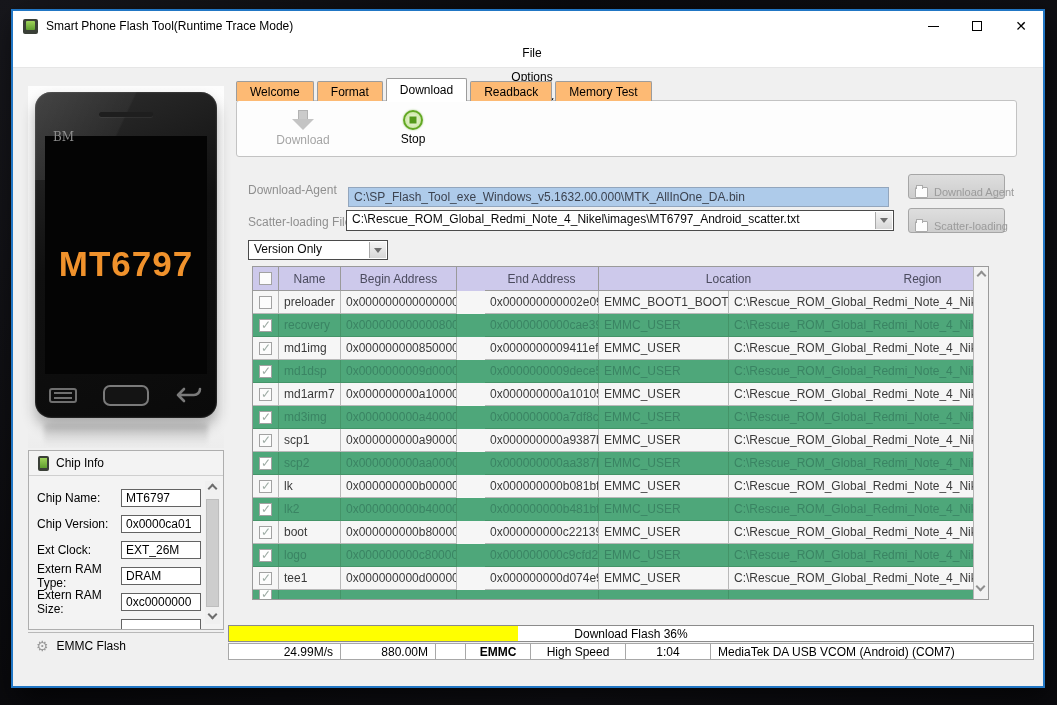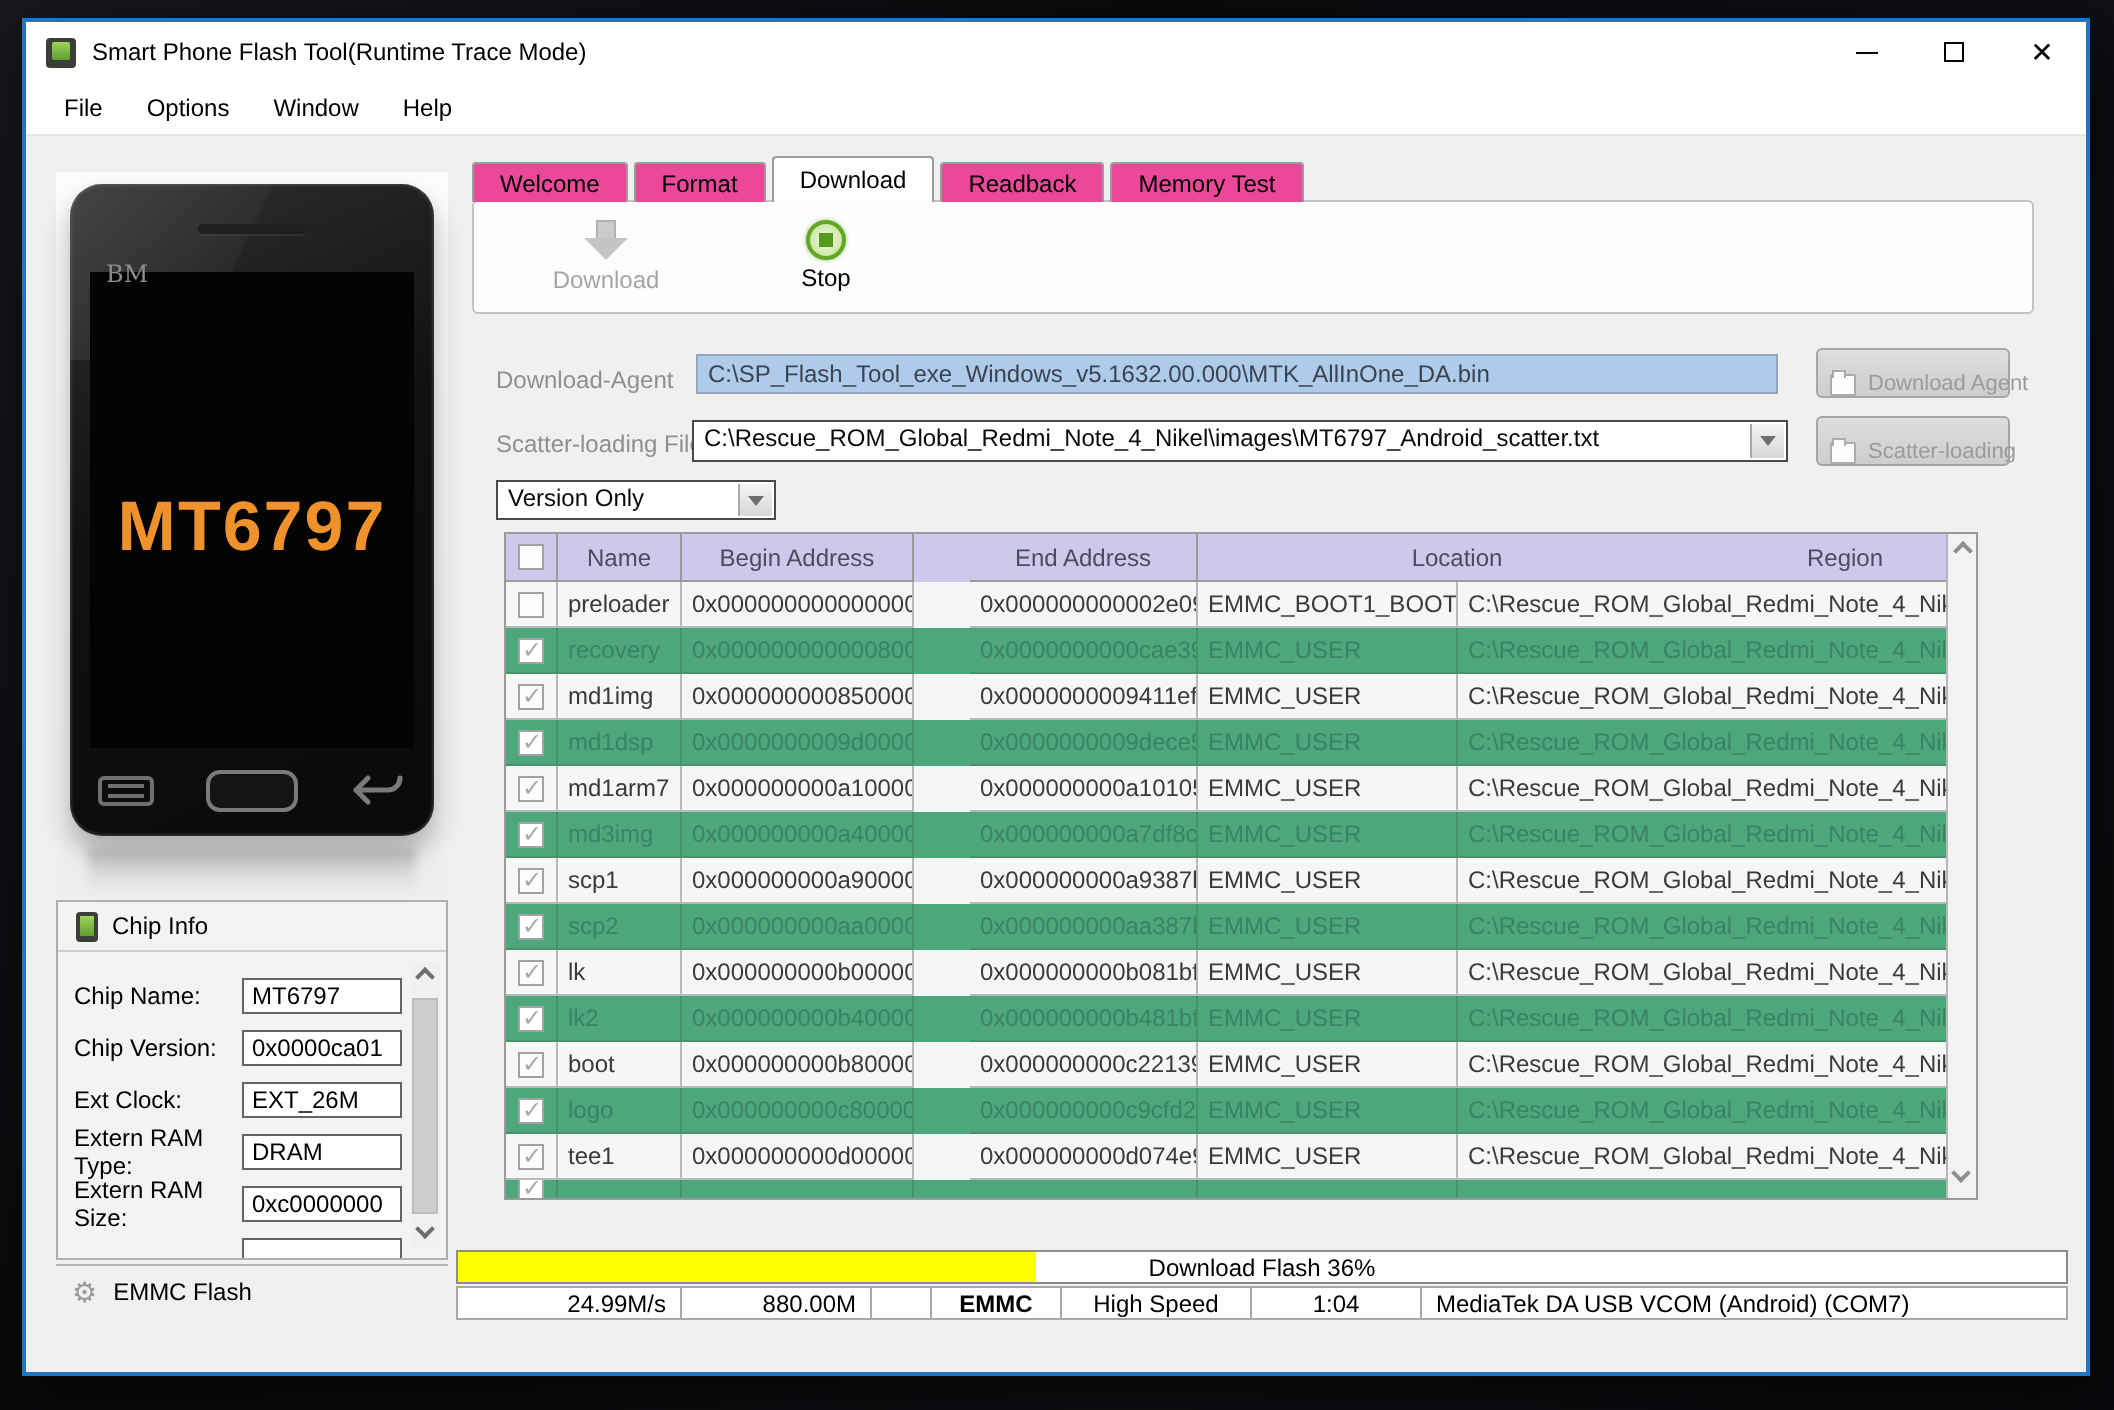--- a/index.html
+++ b/index.html
@@ -18,21 +18,21 @@
   .titlebar { height:30px; background:#ffffff; display:flex; align-items:center; padding:0 0 0 10px; }
   .app-icon { width:15px; height:15px; border-radius:2px; background:#3a3f37; position:relative; flex:0 0 auto; }
   .app-icon::after { content:""; position:absolute; left:3px; top:2px; right:3px; bottom:4px; background:linear-gradient(#9fd35a,#5f9e2f); border-radius:1px; }
   .title-text { font-size:12px; color:#000; margin-left:8px; white-space:nowrap; }
   .win-controls { margin-left:auto; display:flex; height:100%; }
   .win-btn { width:44px; height:100%; display:flex; align-items:center; justify-content:center; color:#000; }
   .glyph-min { width:11px; height:1px; background:#000; display:block; }
   .glyph-max { width:10px; height:10px; border:1px solid #000; display:block; }
   .glyph-close { font-size:14px; line-height:1; }
   
-  .menubar { height:27px; background:#ffffff; display:flex; align-items:center; padding-left:8px; border-bottom:1px solid #e6e6e6; }
+  .menubar { height:27px; background:#ffffff; display:flex; align-items:center; padding-left:8px; border-bottom:1px solid #e6e6e6;flex-direction:column; }
   .menu-item { font-size:12px; color:#000; padding:5px 11px; }
   
   .phone-panel { position:absolute; left:15px; top:75px; width:196px; height:362px; background:linear-gradient(#fdfdfd,#f3f3f3 88%,#ededed); }
   .phone { position:absolute; left:7px; top:6px; width:182px; height:326px; border-radius:16px;
            background:linear-gradient(155deg,#303030,#101010 45%,#0a0a0a); box-shadow: inset 0 0 2px #606060, 0 8px 14px rgba(0,0,0,.30); overflow:hidden; }
   .phone-glare { position:absolute; left:0; top:0; right:0; height:88px;
            background:linear-gradient(115deg, rgba(255,255,255,.10) 0%, rgba(255,255,255,.04) 45%, rgba(255,255,255,0) 46%); }
   .phone-speaker { position:absolute; top:20px; left:50%; transform:translateX(-50%); width:54px; height:5px; background:#1e1e1e; border-radius:3px; box-shadow:0 1px 0 rgba(255,255,255,.06); }
   .phone-screen { position:absolute; left:10px; right:10px; top:44px; bottom:44px; background:#040404; }
   .phone-brand { position:absolute; left:8px; top:-6px; font-family:"DejaVu Serif", serif; font-size:12px; color:#8d8d8d; }
@@ -57,39 +57,39 @@
   .chip-scroll { position:absolute; right:3px; top:30px; bottom:5px; width:15px; background:#f0f0f0; }
   .chev { width:7px; height:7px; border-left:2px solid #6d6d6d; border-top:2px solid #6d6d6d; display:block; margin:4px auto; }
   .chev.up { transform:rotate(45deg); }
   .chev.down { transform:rotate(225deg); }
   .chip-thumb { position:absolute; left:1px; right:1px; top:18px; height:108px; background:#cdcdcd; border:1px solid #bdbdbd; }
   .emmc-bar { position:absolute; left:15px; top:621px; width:196px; height:27px; border-top:1px solid #b8b8b8; display:flex; align-items:center; gap:8px; padding-left:8px; }
   .gear-icon { font-size:14px; color:#9a9a9a; line-height:1; }
   .emmc-label { font-size:12px; color:#000; }
   
   .tabs { position:absolute; left:223px; top:67px; height:23px; display:flex; align-items:flex-end; z-index:3; }
-  .tab { height:20px; padding:0 13px; background:#ec4899; border:1px solid #9c9c9c; border-bottom:none; margin-right:3px; font-size:12px; color:#000; display:flex; align-items:center; border-radius:2px 2px 0 0; }
+  .tab { height:20px; padding:0 13px; background:#fdba74; border:1px solid #9c9c9c; border-bottom:none; margin-right:3px; font-size:12px; color:#000; display:flex; align-items:center; border-radius:2px 2px 0 0; }
   .tab.active { height:23px; background:#fff; position:relative; }
   .tab.active::after { content:""; position:absolute; left:0; right:0; bottom:-1px; height:2px; background:#fff; }
   
   .toolbar-panel { position:absolute; left:223px; top:89px; width:781px; height:57px; background:#fdfdfd; border:1px solid #c3c3c3; border-radius:3px; }
   .tool { position:absolute; top:9px; width:84px; text-align:center; }
   .tool-download { left:24px; }
   .tool-stop { left:134px; }
   .dl-arrow { width:22px; margin:0 auto 3px; height:20px; position:relative; }
   .dl-arrow .shaft { position:absolute; left:6px; top:0; width:10px; height:9px; background:#cbcbcb; border:1px solid #b2b2b2; border-bottom:none; }
   .dl-arrow .head { position:absolute; left:0; top:9px; width:0; height:0; border-left:11px solid transparent; border-right:11px solid transparent; border-top:11px solid #c4c4c4; }
   .stop-icon { width:20px; height:20px; margin:0 auto 2px; border-radius:50%; border:2px solid #62a823; background:radial-gradient(#f2fae6,#bfe08f); position:relative; box-shadow:0 0 2px rgba(90,160,30,.6); }
   .stop-icon::after { content:""; position:absolute; left:50%; top:50%; width:7px; height:7px; transform:translate(-50%,-50%); background:#54991b; }
   .tool-label { font-size:12px; }
   .tool-download .tool-label { color:#a5a5a5; }
   .tool-stop .tool-label { color:#000; }
   
   .form-label { position:absolute; font-size:12px; color:#8f8f8f; white-space:nowrap; }
-  .da-field { position:absolute; left:335px; top:166px; width:541px; height:20px; background:#aecbea; border:1px solid #93a6bd; font-size:12px; color:#3c4350; line-height:18px; padding-left:5px; white-space:nowrap; overflow:hidden; }
+  .da-field { position:absolute; left:335px; top:176px; width:541px; height:20px; background:#aecbea; border:1px solid #93a6bd; font-size:12px; color:#3c4350; line-height:18px; padding-left:5px; white-space:nowrap; overflow:hidden; }
   .gray-btn { position:absolute; left:895px; width:97px; height:25px; background:linear-gradient(#dedede,#cdcdcd); border:1px solid #a6a6a6; border-radius:3px; display:flex; align-items:flex-end; gap:6px; padding-left:6px; font-size:11px; color:#9b9b9b; white-space:nowrap; }
   .folder-icon { width:13px; height:11px; background:#fdfdfd; border:1px solid #ababab; border-radius:1px; position:relative; flex:0 0 auto; }
   .folder-icon::before { content:""; position:absolute; left:0; right:4px; top:-3px; height:3px; background:#fdfdfd; border:1px solid #ababab; border-bottom:none; }
   .combo { position:absolute; background:#fff; border:1px solid #4a4a4a; font-size:12px; color:#0a0a0a; line-height:17px; padding-left:5px; white-space:nowrap; overflow:hidden; }
   .combo-arrow { position:absolute; right:1px; top:1px; bottom:1px; width:17px; background:linear-gradient(#f4f4f4,#d7d7d7); border-left:1px solid #a9a9a9; display:flex; align-items:center; justify-content:center; }
   .combo-arrow i { width:0; height:0; border-left:4px solid transparent; border-right:4px solid transparent; border-top:5px solid #6e6e6e; display:block; }
   .scatter-combo { left:333px; top:199px; width:548px; height:21px; }
   .mode-combo { left:235px; top:229px; width:140px; height:20px; }
   
   .table { position:absolute; left:239px; top:255px; width:737px; height:334px; background:#fff; border:1px solid #9a9a9a; overflow:hidden; }

